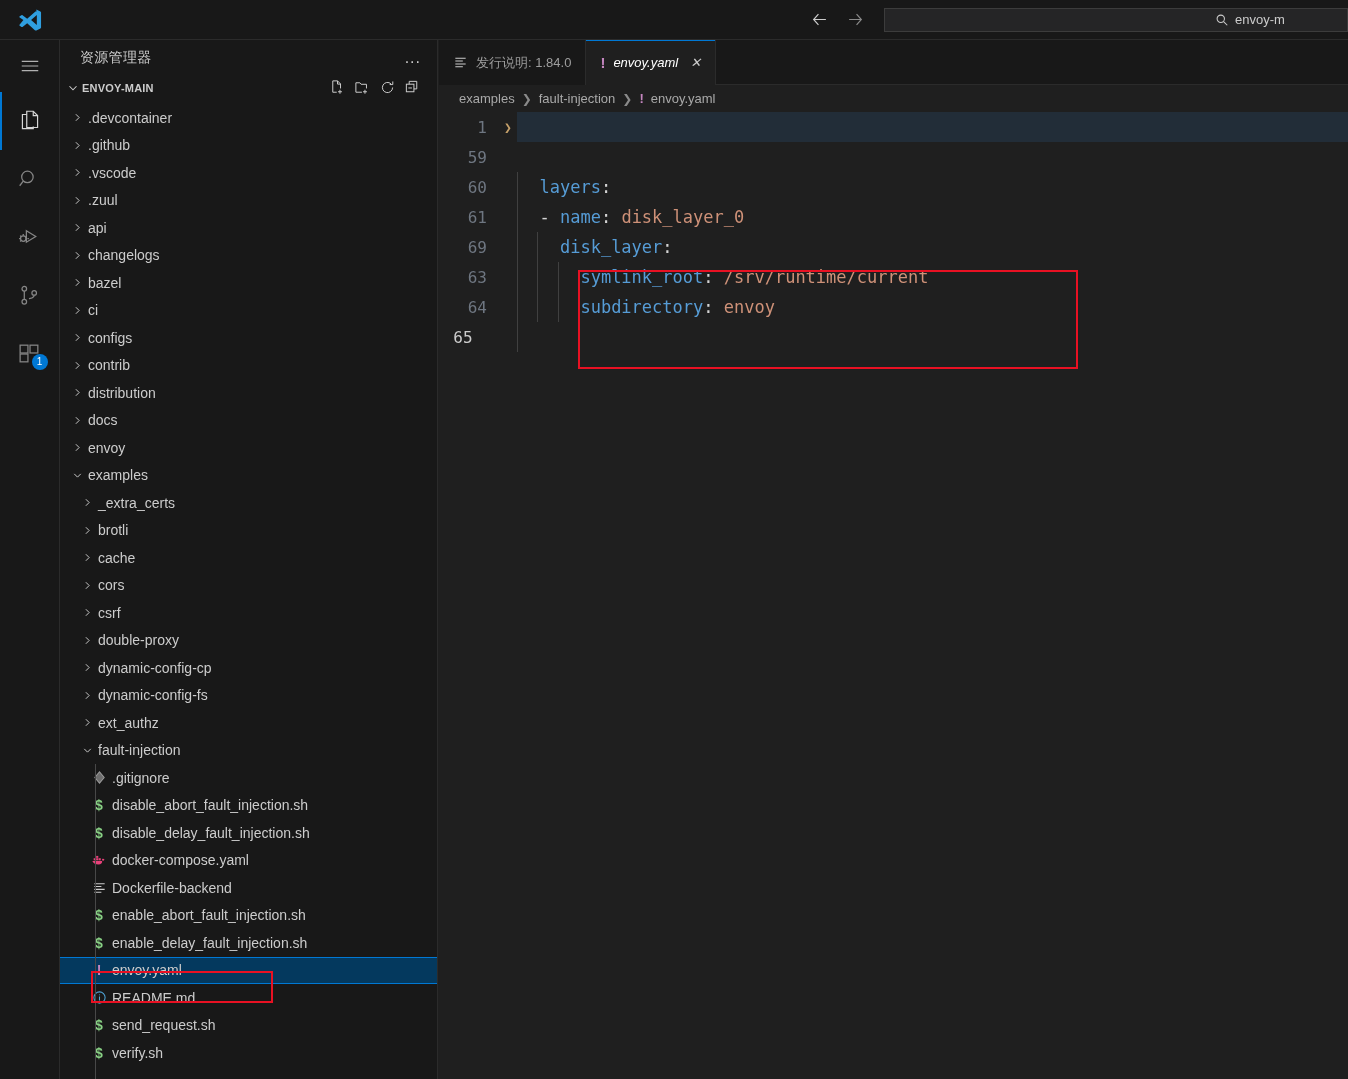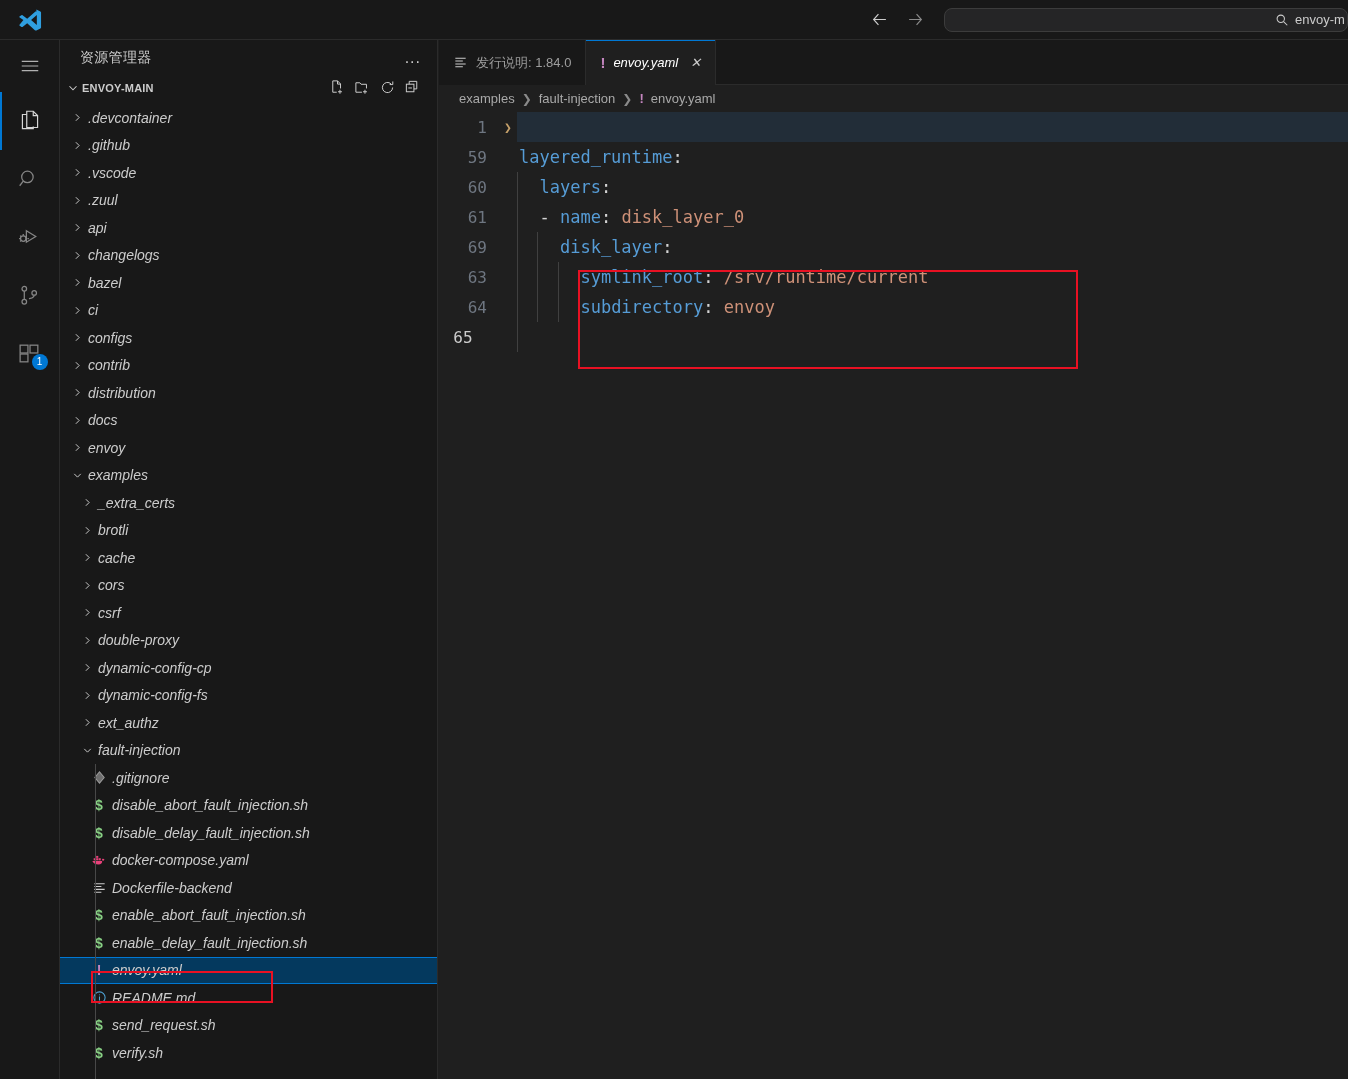--- a/index.html
+++ b/index.html
@@ -16,22 +16,22 @@
     position: absolute; top: 0; left: 0; width: 1348px; height: 40px;
     background: #181818;
     display: flex; align-items: center;
     border-bottom: 1px solid #2b2b2b;
   }
   .vscode-logo { margin-left: 12px; width: 36px; height: 40px; display:flex; align-items:center; justify-content:center; }
   .titlebar-spacer { flex: 1; }
   .nav-arrows { display: flex; align-items: center; gap: 14px; margin-right: 18px; }
   .nav-arrow { width: 22px; height: 22px; display:flex; align-items:center; justify-content:center; color:#a7a7a7; }
   .cmd-center {
-    width: 404px; height: 24px; background: #252526;
-    border: 1px solid #3c3c3c; border-radius: 8px;
+    width: 464px; height: 24px; background: #252526;
+    border: 1px solid #3c3c3c; border-radius: 0;
     display: flex; align-items: center; justify-content: flex-end;
     padding-right: 4px; overflow: hidden; position: relative;
   }
   .cmd-center-inner { display:flex; align-items:center; gap:6px; position:absolute; left: 330px; white-space: nowrap;}
   .cmd-center-text { font-size: 13px; color: #cccccc; }
 
   
   .activitybar {
     position: absolute; top: 40px; left: 0; width: 60px; height: 1039px;
     background: #181818; border-right: 1px solid #2b2b2b;
@@ -73,21 +73,21 @@
   .section-actions { display: flex; align-items: center; gap: 8px; padding-right: 16px; color: #cccccc; }
   .tree { flex: 1; overflow: hidden; position: relative; padding-top: 4px;}
   .row {
     height: 27.5px; display: flex; align-items: center; position: relative;
     font-size: 14px; color: #cccccc; white-space: nowrap;
   }
   .row.selected { background: #04395e; border-top:1px solid #0078d4; border-bottom:1px solid #0078d4; }
   .row .indent { flex: none; }
   .row .chev { width: 18px; display:flex; align-items:center; justify-content:center; color:#cccccc; flex:none; }
   .row .ficon { width: 22px; display:flex; align-items:center; justify-content:center; flex:none; font-size: 13px; }
-  .row .label { padding-left: 2px; font-style: italic; }
+  .row .label { padding-left: 2px; }
   .guide {
     position: absolute; width: 1px; background: #484848; top: 0; bottom: 0;
   }
 
   
   .editor-area {
     position: absolute; top: 40px; left: 439px; width: 909px; height: 1039px;
     background: #6d28d9;
   }
   .tabbar { height: 45px; background: #181818; display: flex; align-items: stretch; }
@@ -613,21 +613,21 @@
     <span>examples</span>
     <span class="bc-sep">❯</span>
     <span>fault-injection</span>
     <span class="bc-sep">❯</span>
     <span style="color:#c586c0;font-weight:bold;">!</span>
     <span>envoy.yaml</span>
   </div>
 
   <div class="code-area" id="code">
       <div class="code-line"><div class="line-hl"></div><span class="ln">1</span><span class="fold">❯</span><span class="code-text"><span class="k">static_resources</span><span class="p">:</span><span class="dots">⋯</span></span></div>
-      <div class="code-line"><span class="ln">59</span><span class="fold"></span><span class="code-text"><span class="k">layered_runtime</span><span class="p">:</span></span></div>
+      <div class="code-line"><span class="ln">59</span><span class="fold"></span></div>
       <div class="code-line"><div class="ind-guide" style="left: 78px;"></div><span class="ln">60</span><span class="fold"></span><span class="code-text"><span class="p">  </span><span class="k">layers</span><span class="p">:</span></span></div>
       <div class="code-line"><div class="ind-guide" style="left: 78px;"></div><span class="ln">61</span><span class="fold"></span><span class="code-text"><span class="dash">  - </span><span class="k">name</span><span class="p">: </span><span class="v">disk_layer_0</span></span></div>
       <div class="code-line"><div class="ind-guide" style="left: 78px;"></div><div class="ind-guide" style="left: 98.4px;"></div><span class="ln">69</span><span class="fold"></span><span class="code-text"><span class="p">    </span><span class="k">disk_layer</span><span class="p">:</span></span></div>
       <div class="code-line"><div class="ind-guide" style="left: 78px;"></div><div class="ind-guide" style="left: 98.4px;"></div><div class="ind-guide" style="left: 118.8px;"></div><span class="ln">63</span><span class="fold"></span><span class="code-text"><span class="p">      </span><span class="k">symlink_root</span><span class="p">: </span><span class="v">/srv/runtime/current</span></span></div>
       <div class="code-line"><div class="ind-guide" style="left: 78px;"></div><div class="ind-guide" style="left: 98.4px;"></div><div class="ind-guide" style="left: 118.8px;"></div><span class="ln">64</span><span class="fold"></span><span class="code-text"><span class="p">      </span><span class="k">subdirectory</span><span class="p">: </span><span class="v">envoy</span></span></div>
       <div class="code-line"><div class="ind-guide" style="left: 78px;"></div><span class="ln current">65</span><span class="fold"></span><span class="code-text"></span></div>
     </div>
 
   <div class="annotation-box" style="left:139px; top:230px; width:500px; height:99px;"></div>
 </div>

